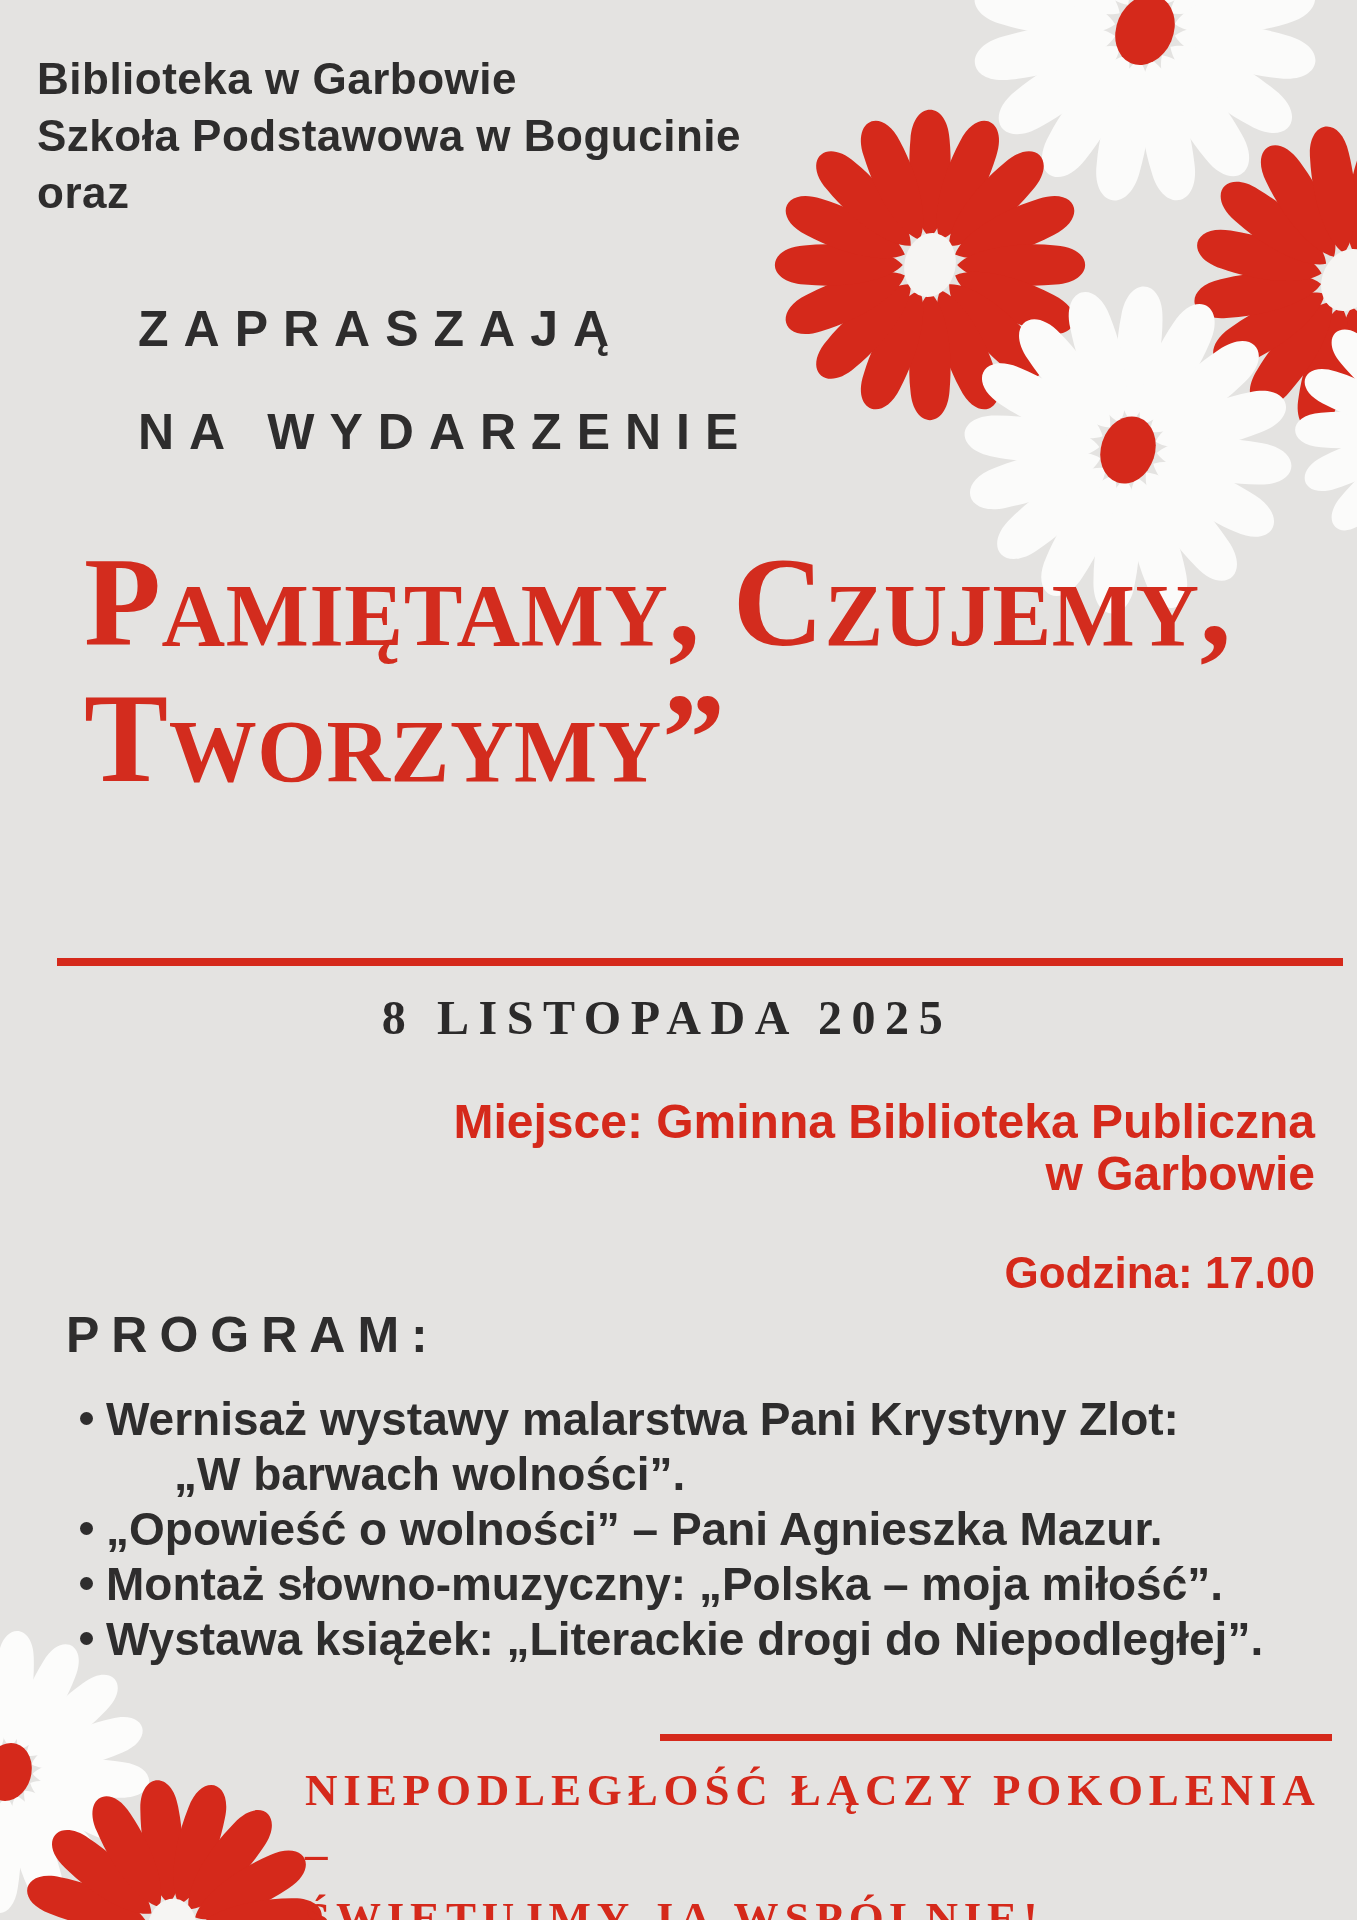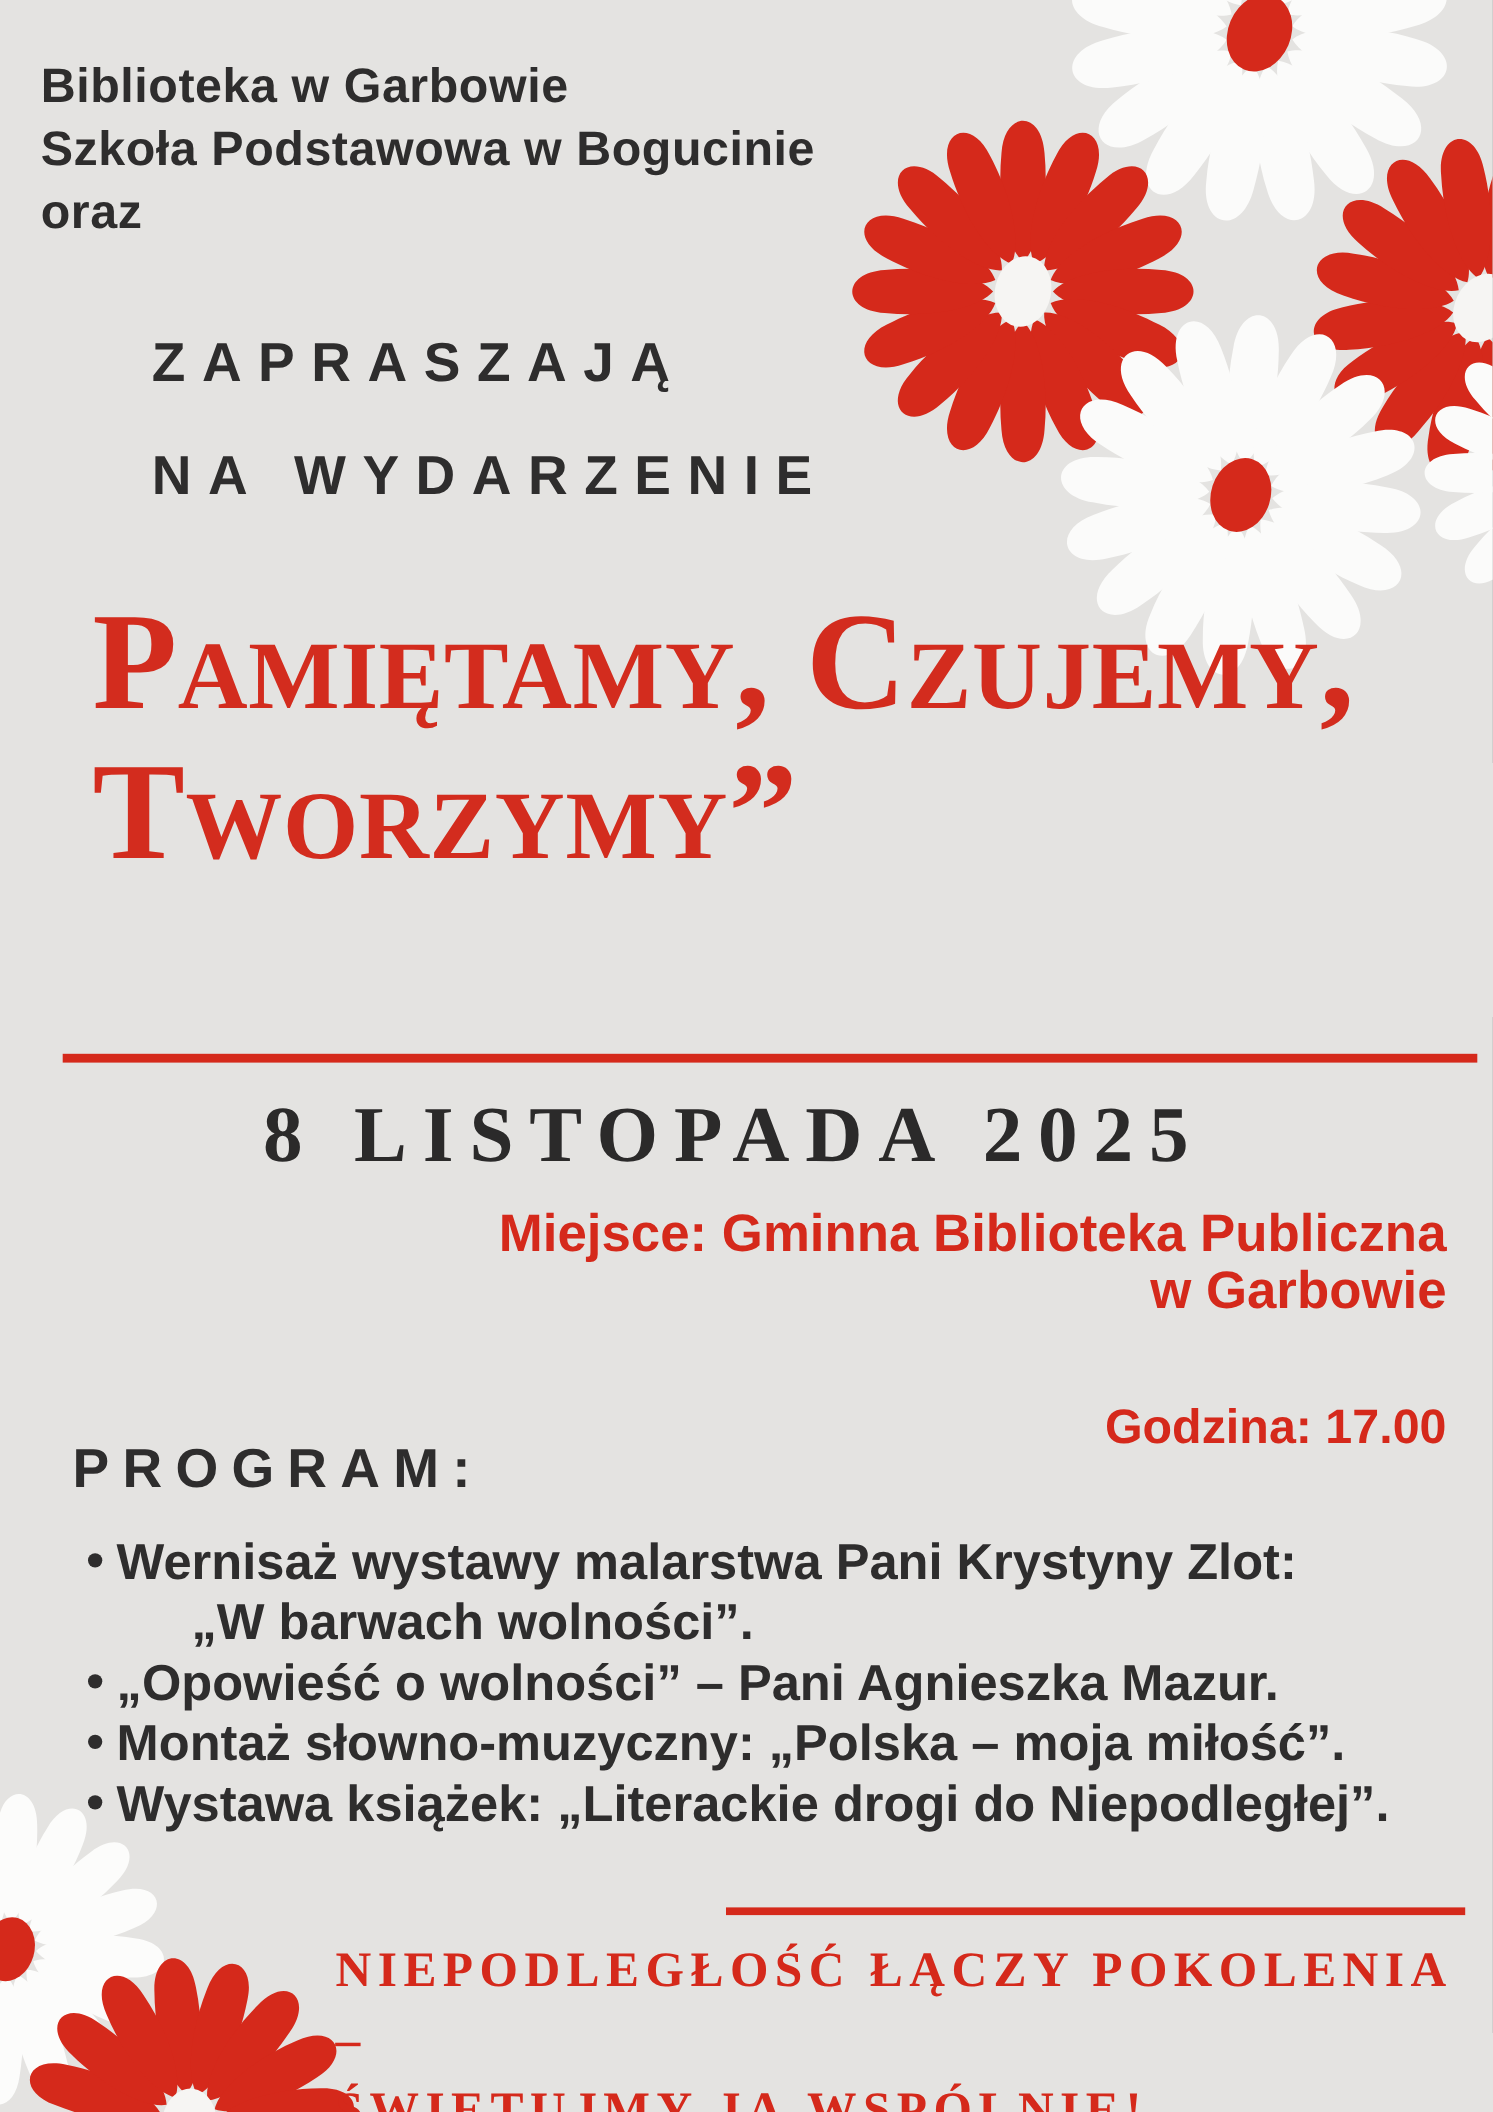--- a/index.html
+++ b/index.html
@@ -34,34 +34,33 @@
     letter-spacing:.005em;
   }
 
   .divider{position:absolute;z-index:1;background:var(--accent);}
   .divider-title{left:57px;top:958px;width:1286px;height:8px;}
   .divider-bottom{left:660px;top:1734px;width:672px;height:7px;}
 
   .date-line{
     left:0;top:990px;width:1334px;text-align:center;
     font-family:"Liberation Serif","DejaVu Serif",serif;
-    font-weight:700;font-size:72px;letter-spacing:.20em;
+    font-weight:700;font-size:48px;letter-spacing:.20em;
     color:#2b2a2a;
   }
 
   .venue-block{
     right:42px;top:1096px;text-align:right;
     font-weight:700;font-size:48px;line-height:52px;
     color:var(--accent);
   }
   .time-line{
     right:42px;top:1248px;text-align:right;
     font-weight:700;font-size:44px;
     color:var(--accent);
-    margin-top:25px;
   }
 
   .program-heading{left:66px;top:1306px;font-weight:700;font-size:50px;letter-spacing:.24em;}
 
   .program-list{left:66px;top:1392px;width:1270px;font-weight:700;font-size:46px;line-height:55px;}
   .program-item{position:relative;padding-left:40px;}
   .bullet-dot{
     position:absolute;left:14px;top:20px;
     width:13px;height:13px;border-radius:50%;
     background:var(--dark);

